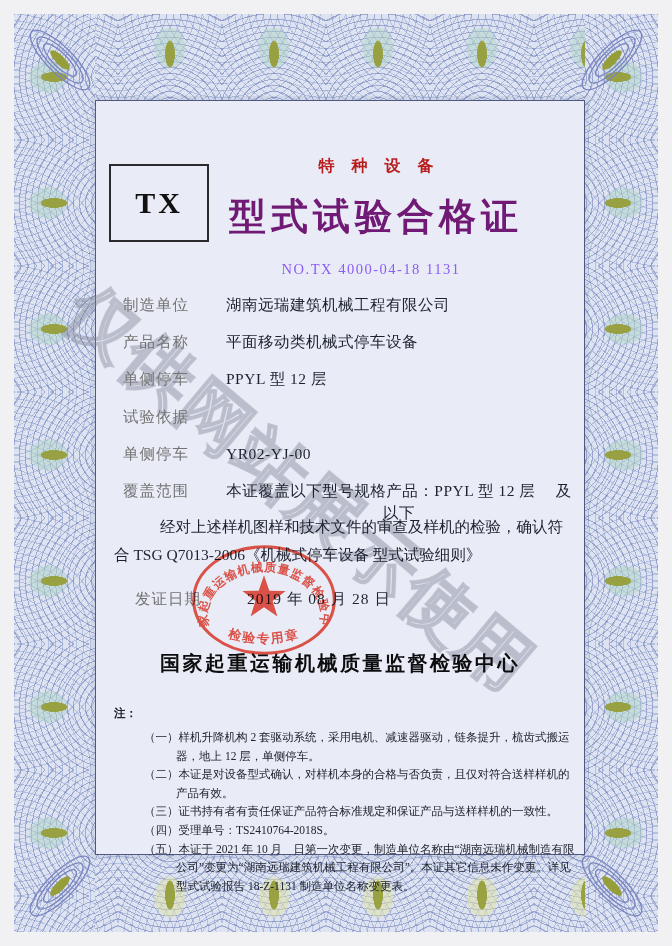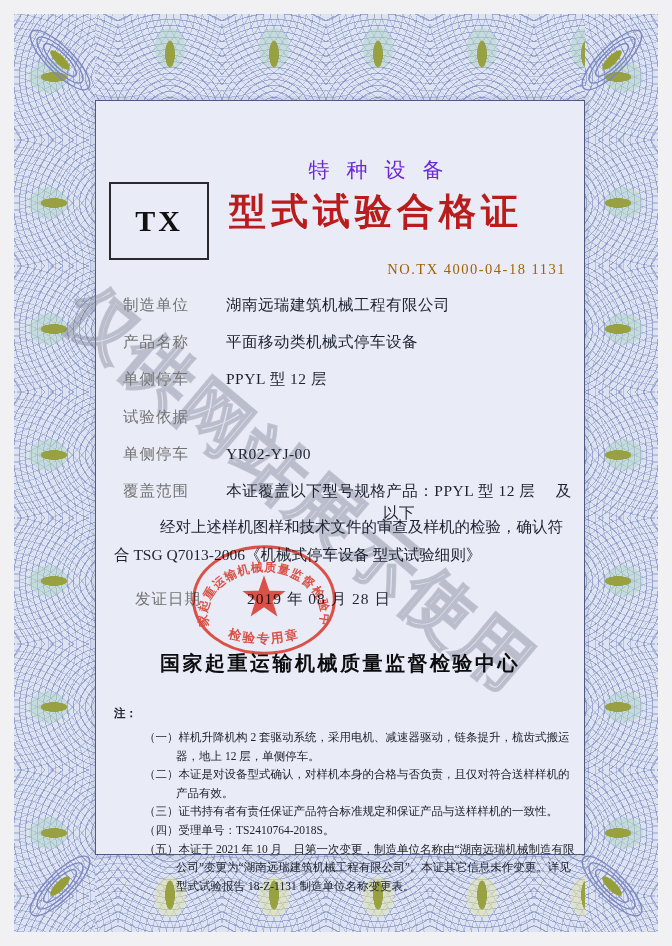--- a/index.html
+++ b/index.html
@@ -59,27 +59,27 @@
     font-size:70px;font-weight:bold;letter-spacing:3px;white-space:nowrap;
     color:rgba(128,132,150,.07);
     -webkit-text-stroke:2px rgba(124,128,146,.38);
     pointer-events:none;
   }
   .content{position:absolute;inset:0;z-index:2;}
   .tx-box{
     position:absolute;left:13px;top:63px;width:100px;height:78px;
     border:2px solid #2a2a2e;box-sizing:border-box;
     display:flex;align-items:center;justify-content:center;
-    font-size:30px;font-weight:bold;letter-spacing:3px;color:#111;margin-top:18px;
+    font-size:30px;font-weight:bold;letter-spacing:3px;color:#111;
   }
   .title-block{position:absolute;left:100px;top:55px;width:360px;text-align:center;}
-  .title-small{font-size:21px;letter-spacing:17px;color:#6d28d9;font-weight:400;text-indent:17px;}
-  .title-main{font-size:37px;font-weight:bold;letter-spacing:5px;color:#b91c1c;margin-top:3px;}
-  .no-line{position:absolute;left:80px;top:160px;width:390px;text-align:right;
-    font-size:14.5px;letter-spacing:1.5px;color:#a16207;}
+  .title-small{font-size:16px;letter-spacing:17px;color:#b91c1c;font-weight:700;text-indent:17px;}
+  .title-main{font-size:37px;font-weight:bold;letter-spacing:5px;color:#701a75;margin-top:15px;}
+  .no-line{position:absolute;left:80px;top:160px;width:390px;text-align:center;
+    font-size:14.5px;letter-spacing:1.5px;color:#8b5cf6;}
   .fields{position:absolute;left:27px;top:193px;right:12px;}
   .frow{display:flex;line-height:22px;margin-bottom:15.2px;font-size:15.5px;}
   .flabel{flex:0 0 70px;color:#737373;letter-spacing:1px;}
   .fvalue{margin-left:33px;color:#1d2230;letter-spacing:.5px;text-align:center;}
   .paragraph{position:absolute;left:18px;top:412px;width:456px;
     font-size:15.5px;line-height:28px;text-indent:46px;color:#1d2230;}
   .date-row{position:absolute;left:27px;top:487px;display:flex;font-size:15.5px;line-height:22px;margin-left:12px;}
   .date-value{margin-left:42px;letter-spacing:1px;}
   .stamp{position:absolute;left:92px;top:440px;z-index:3;mix-blend-mode:multiply;opacity:.93;}
   .org-line{position:absolute;left:0;top:549px;width:100%;text-align:center;

